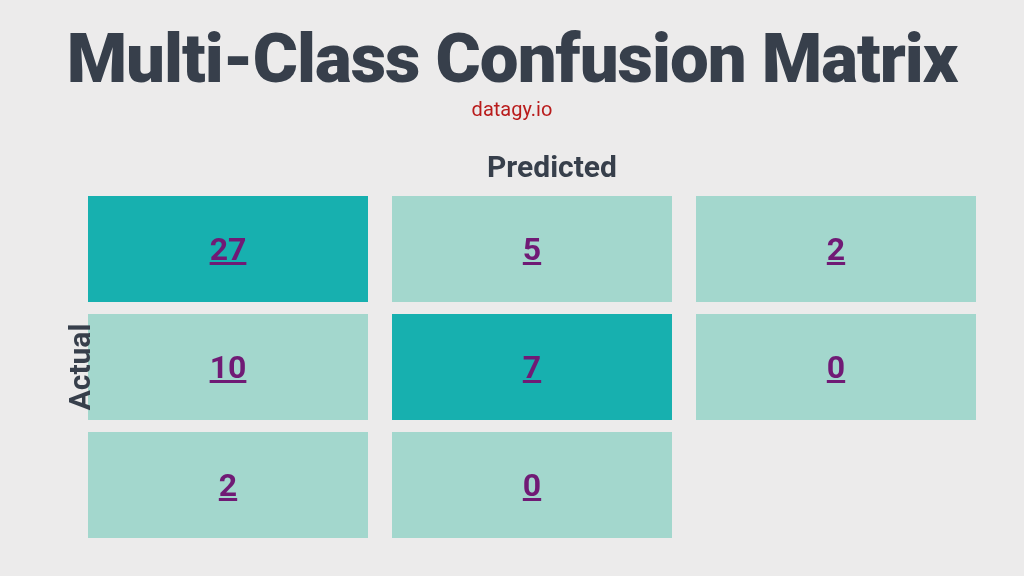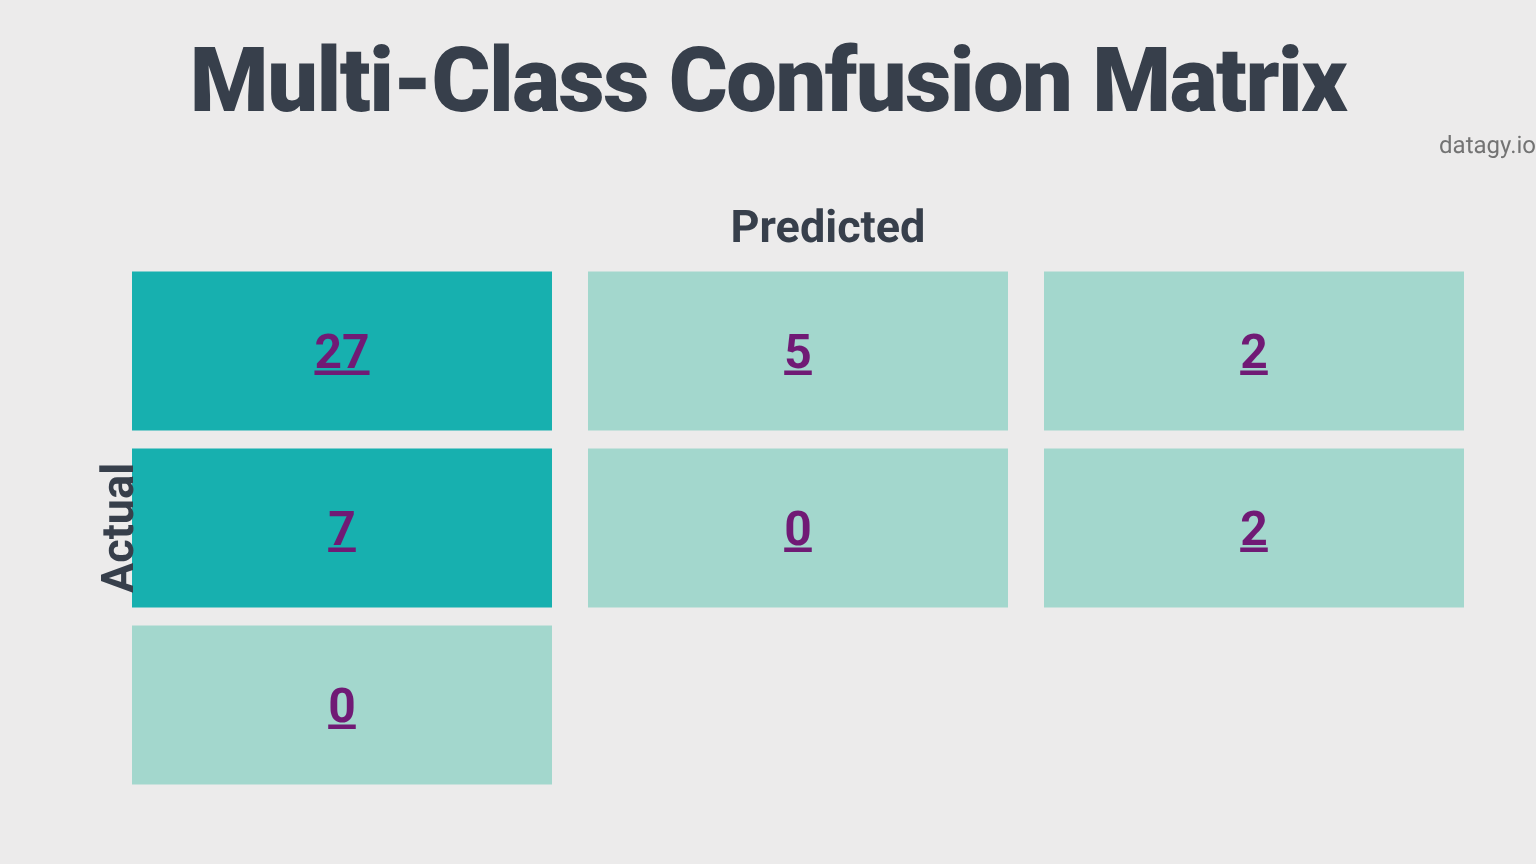--- a/index.html
+++ b/index.html
@@ -6,31 +6,31 @@
   body {
     width: 1024px;
     height: 576px;
     background: #ecebeb;
     font-family: -apple-system, BlinkMacSystemFont, "Segoe UI", Roboto, "Helvetica Neue", Arial, sans-serif;
     overflow: hidden;
     color: #373f4b;
   }
   .title {
     text-align: center;
-    font-size: 60px;
+    font-size: 69px;
     font-weight: 900;
     letter-spacing: -1px;
     padding-top: 18px;
     color: #373f4b;
   }
   .subtitle {
-    text-align: right;
-    font-size: 16px;
+    text-align: center;
+    font-size: 20px;
     font-weight: 400;
-    color: #737373;
+    color: #b91c1c;
     margin-top: -2px;
   }
   .predicted-label {
     text-align: center;
     font-size: 30px;
     font-weight: 700;
     color: #373f4b;
     margin-top: 28px;
     margin-bottom: 12px;
     padding-left: 80px;
@@ -80,19 +80,20 @@
 
 <div class="predicted-label">Predicted</div>
 
 <div class="matrix-area">
   <div class="actual-label">Actual</div>
   <div class="grid">
     <div class="cell dark">27</div>
     <div class="cell light">5</div>
     <div class="cell light">2</div>
 
+    <div class="cell light">10</div>
     <div class="cell dark">7</div>
     <div class="cell light">0</div>
 
     <div class="cell light">2</div>
     <div class="cell light">0</div>
   </div>
 </div>
 
 </body></html>

